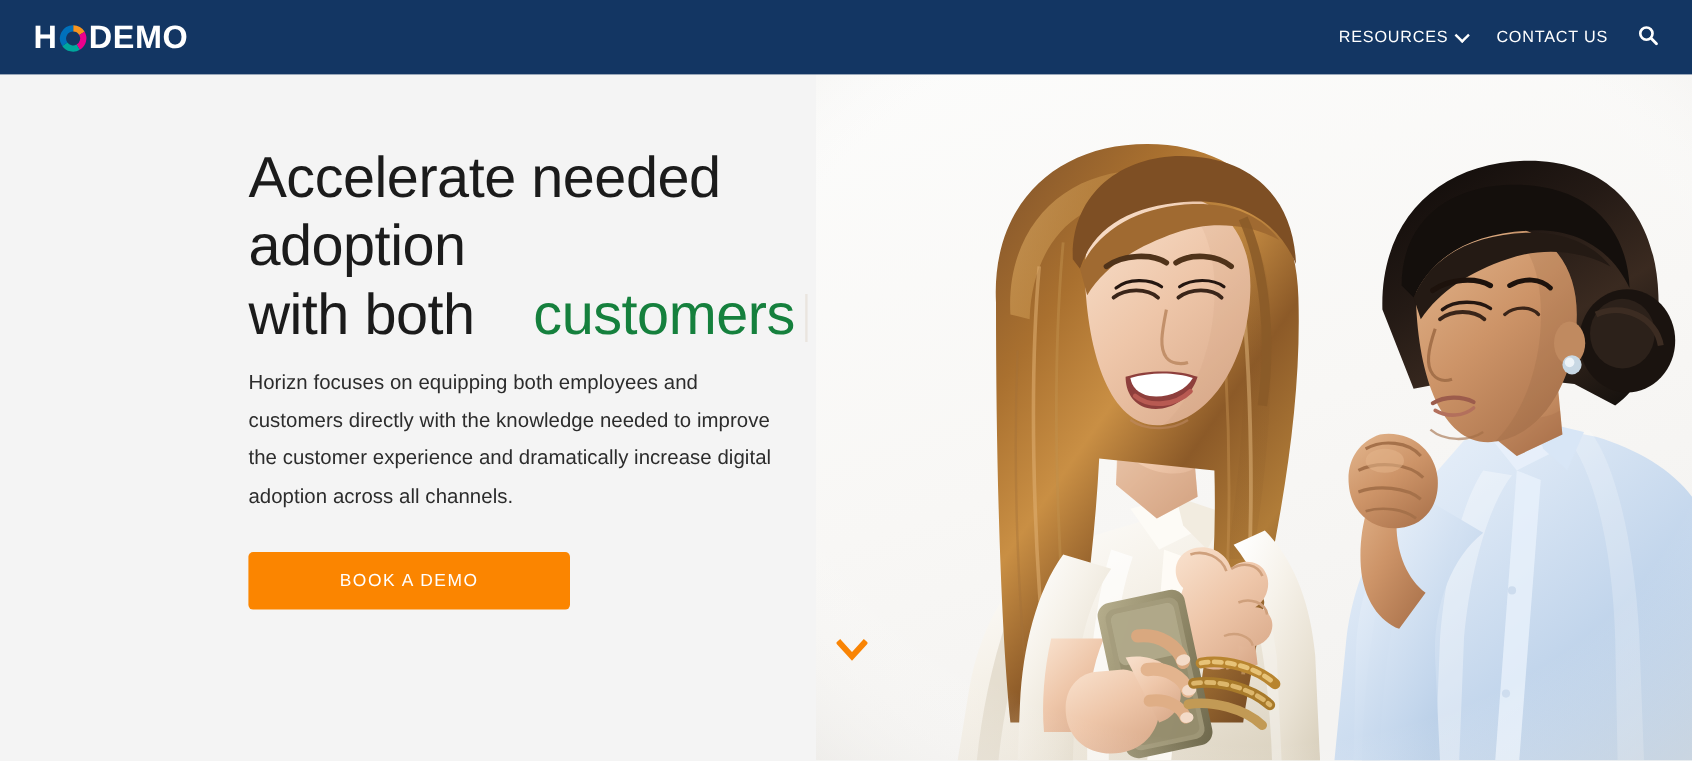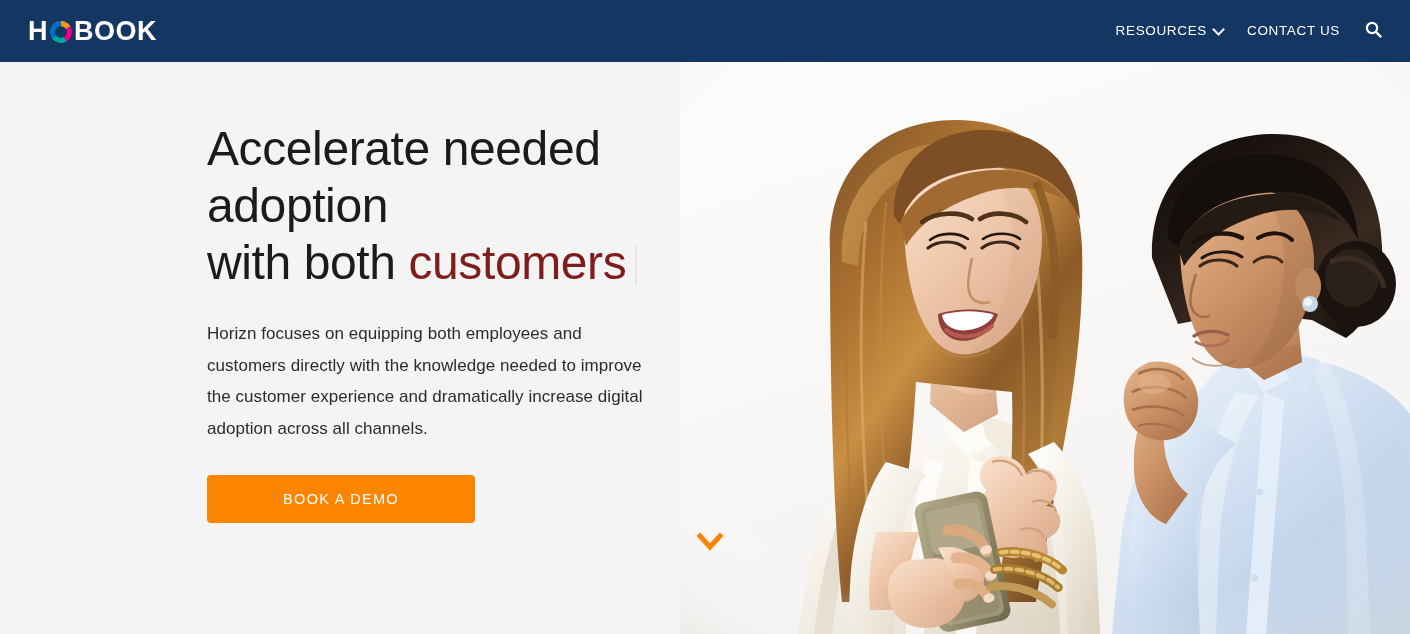--- a/index.html
+++ b/index.html
@@ -137,32 +137,32 @@
   }
 
   .hero-title {
     font-family: "Liberation Sans", sans-serif;
     font-size: 48px;
     line-height: 57px;
     font-weight: 400;
     color: #1b1b1b;
     letter-spacing: -0.4px;
   }
-  .hero-title .accent { color: #7f1d1d; }
+  .hero-title .accent { color: #15803d; margin-left: 36px; }
   .type-caret {
     display: inline-block;
     width: 2px;
     height: 40px;
     background: #eae5df;
     vertical-align: -7px;
     margin-left: 9px;
   }
 
   .hero-sub {
-    margin-top: 27px;
+    margin-top: 12px;
     font-size: 17px;
     line-height: 31.5px;
     color: #2c2c2c;
     font-weight: 400;
     max-width: 450px;
     letter-spacing: 0.05px;
   }
 
   .cta-button {
     display: inline-flex;
@@ -220,21 +220,21 @@
         <span class="brand-ring">
           <svg width="24" height="24" viewBox="0 0 24 24" aria-hidden="true">
             <g fill="none" stroke-width="5.2" stroke-linecap="butt">
               <path d="M12 3.6 A8.4 8.4 0 0 1 19.27 7.8" stroke="#f7941e"></path>
               <path d="M19.27 7.8 A8.4 8.4 0 0 1 16.2 19.27" stroke="#ec008c"></path>
               <path d="M16.2 19.27 A8.4 8.4 0 0 1 5.0 16.8" stroke="#00a79d"></path>
               <path d="M5.0 16.8 A8.4 8.4 0 0 1 12 3.6" stroke="#0071bc"></path>
             </g>
           </svg>
         </span>
-        <span>BOOK</span>
+        <span>DEMO</span>
       </span>
     </a>
 
     <nav class="main-nav">
 
 
 
 
       <a class="nav-item" href="#">
         <span class="nav-label">RESOURCES</span>

